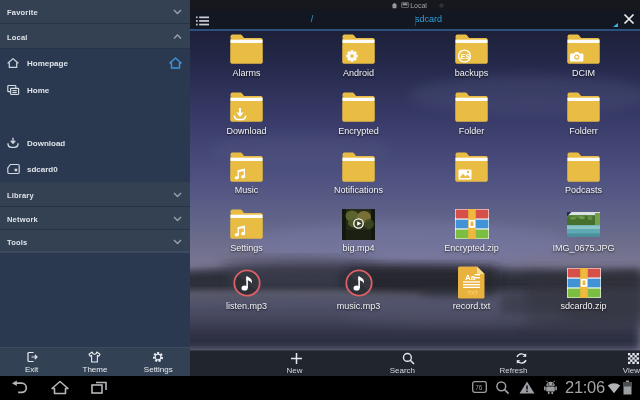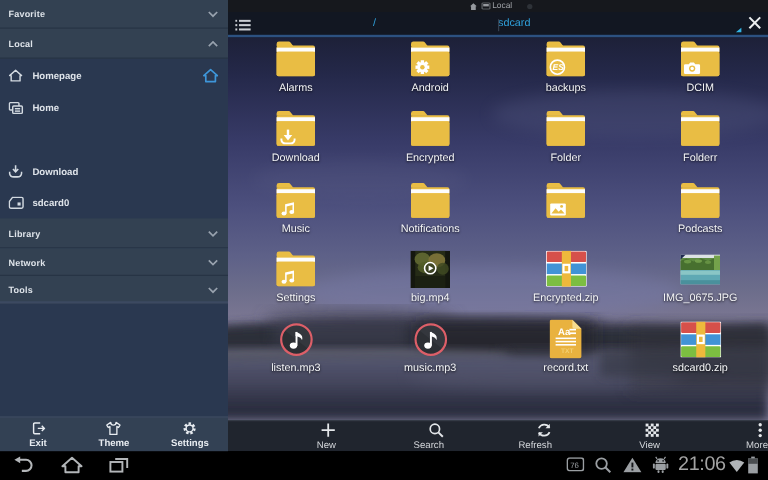--- a/index.html
+++ b/index.html
@@ -9,21 +9,21 @@
   
   #sidebar{left:0;top:0;width:190px;height:376px;background:#2a3850;}
   .srow{position:absolute;left:0;width:190px;color:#dfe4ea;}
   .shead{font-size:7.5px;font-weight:700;letter-spacing:.2px;background:#334152;box-shadow:inset 0 -1px 0 rgba(22,32,50,.4);}
   .shead span{position:absolute;left:7px;top:50%;transform:translateY(-50%);}
   .sitem{font-size:8px;font-weight:700;text-align:right;}
   .sitem .lab{position:absolute;left:27px;top:50%;transform:translateY(-50%);}
   .sitem svg.ic{position:absolute;left:7px;top:50%;transform:translateY(-50%);}
   .chev{position:absolute;right:8px;top:50%;transform:translateY(-50%);}
   #sbottom{position:absolute;left:0;top:347px;width:190px;height:29px;
-     background:#334154;border-top:1px solid #3d4a60;display:flex;font-weight:bold;}
+     background:#334154;border-top:1px solid #3d4a60;display:flex;}
   .bbtn{flex:1;display:flex;flex-direction:column;align-items:center;justify-content:center;
      color:#e8ecf1;font-size:8px;}
   .bbtn svg{margin-bottom:2px;}
   
   #topstrip{left:190px;top:0;width:450px;height:10px;background:#16181d;
      color:#b2b5ba;font-size:7px;display:flex;align-items:center;justify-content:center;padding-left:5px;box-sizing:border-box;}
   #tabbar{left:190px;top:10px;width:450px;height:21px;background:#121722;}
   #tabline{left:190px;top:29px;width:450px;height:2px;background:#2c5180;}
   .tabtxt{position:absolute;top:4px;color:#2f9fd9;font-size:9px;}
   
@@ -409,27 +409,20 @@
             <rect x="1" y="5.3" width="2.4" height="2.4"></rect>
             <rect x="5.3" y="5.3" width="2.4" height="2.4"></rect>
             <rect x="9.6" y="5.3" width="2.4" height="2.4"></rect>
             <rect x="3.1" y="7.4" width="2.4" height="2.4"></rect>
             <rect x="7.4" y="7.4" width="2.4" height="2.4"></rect>
             <rect x="1" y="9.6" width="2.4" height="2.4"></rect>
             <rect x="5.3" y="9.6" width="2.4" height="2.4"></rect>
             <rect x="9.6" y="9.6" width="2.4" height="2.4"></rect>
           </g>
         </svg>View</div>
-    <div class="tbtn"><svg width="13" height="13" viewBox="0 0 13 13">
-          <g fill="#e4e7ea">
-            <circle cx="6.5" cy="2" r="1.4"></circle>
-            <circle cx="6.5" cy="6.5" r="1.4"></circle>
-            <circle cx="6.5" cy="11" r="1.4"></circle>
-          </g>
-        </svg>More</div>
   </div>
 
   <div class="abs" id="sidebar">
     <div class="srow shead" style="top:0;height:24px">
         <span>Favorite</span>
       <svg class="chev" width="9" height="6" viewBox="0 0 9 6">
           <path d="M1,1 L4.5,4.5 L8,1" fill="none" stroke="#98a2ae" stroke-width="1.4"></path>
         </svg>
       </div>
     <div class="srow shead" style="top:24px;height:25px">

